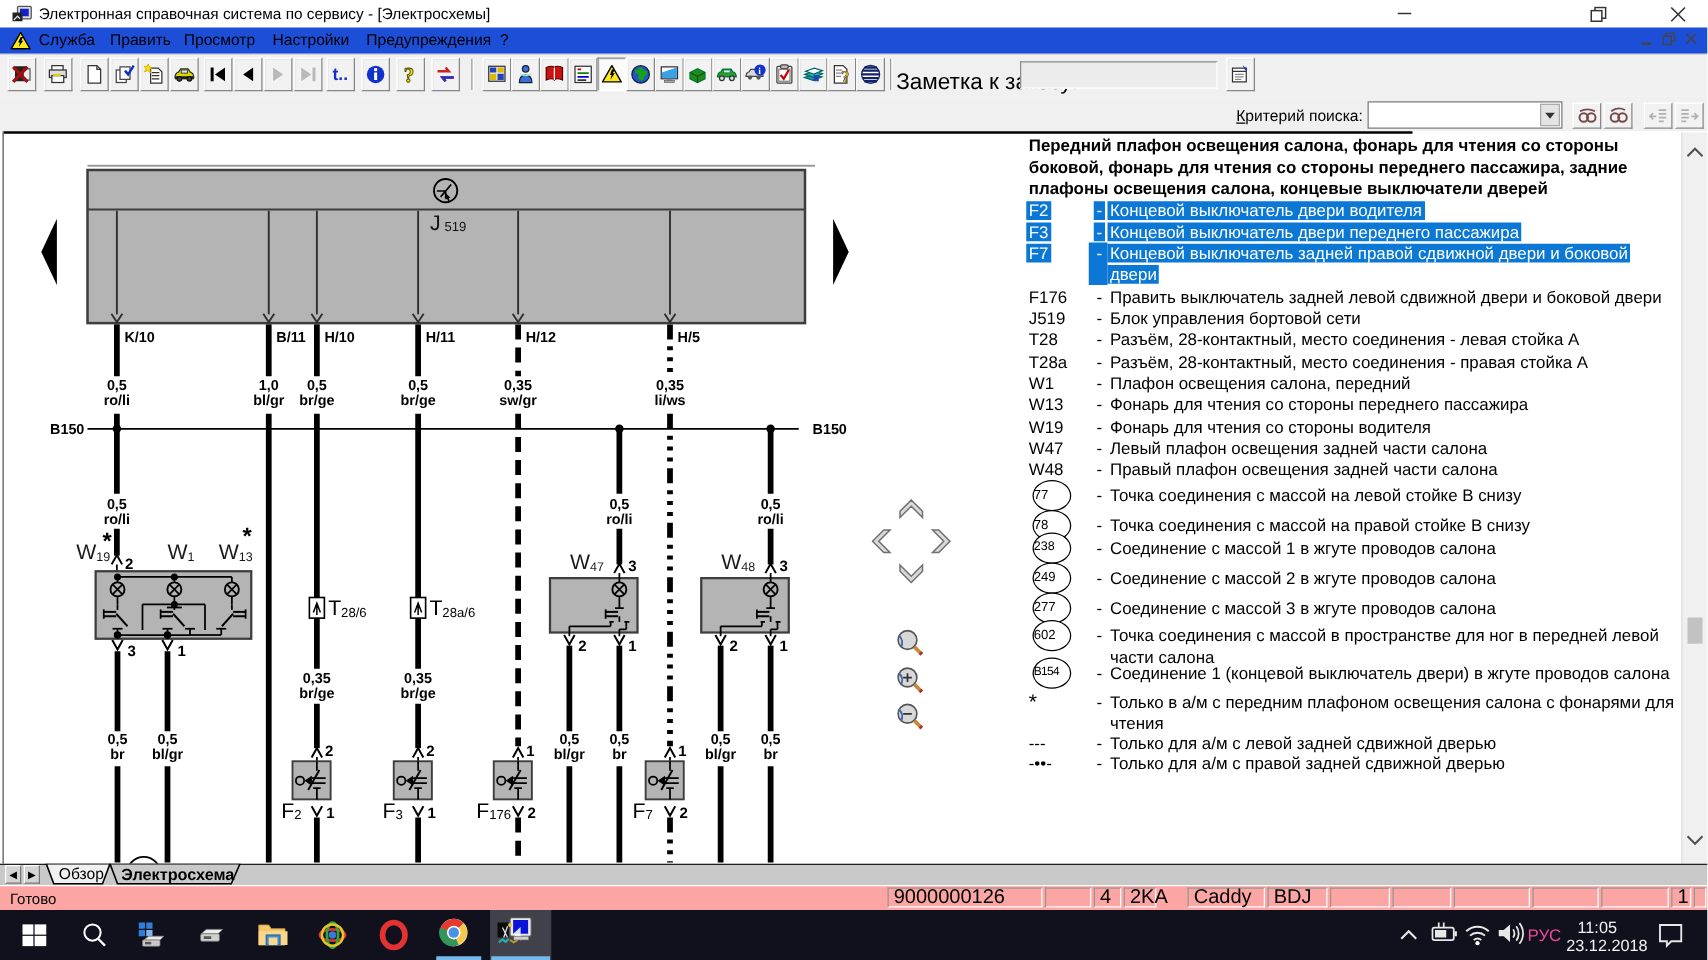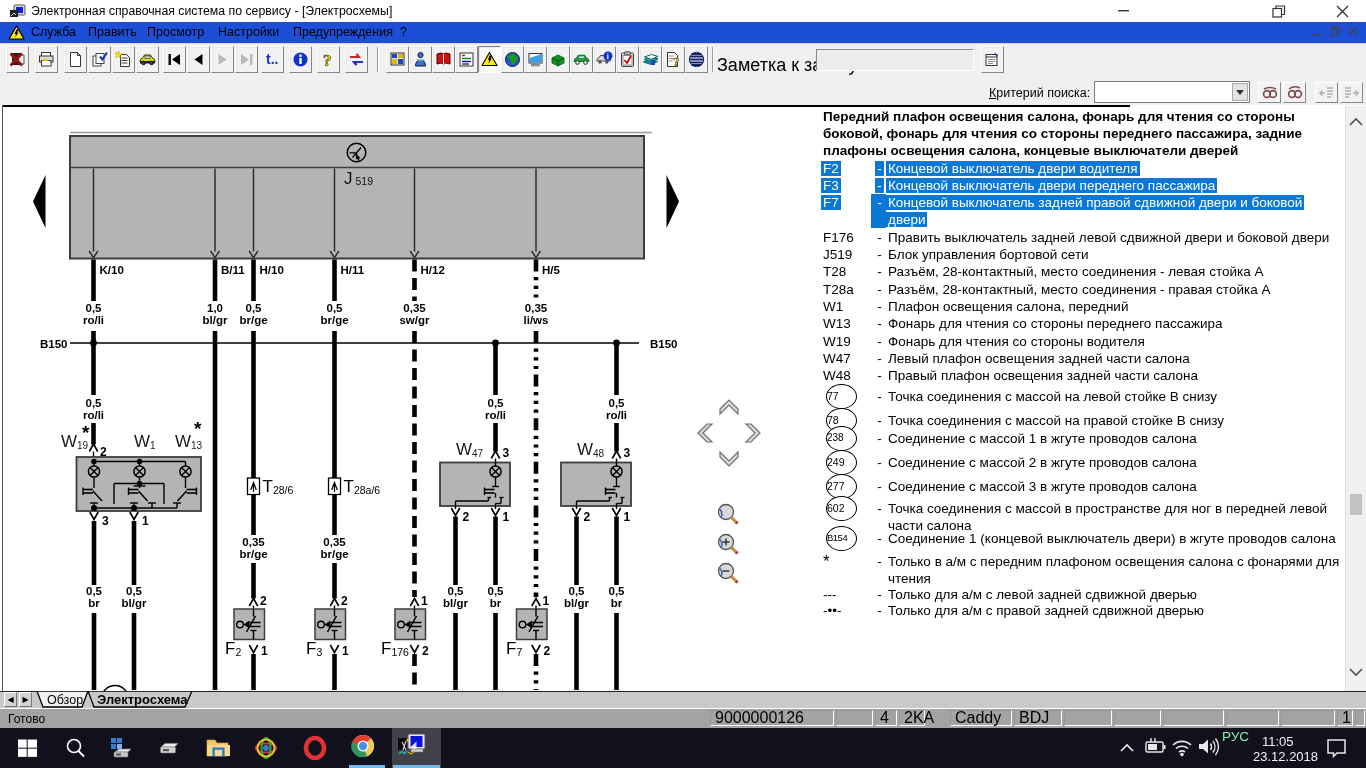--- a/index.html
+++ b/index.html
@@ -20,21 +20,21 @@
 .lr{position:absolute;left:823px;white-space:nowrap;font-size:13.5px;line-height:17px;height:17px;color:#000}
 .lr .l{position:absolute;left:0;top:0}
 .lr .d{position:absolute;left:48px;top:0;width:17px;text-align:center}
 .lr .t{position:absolute;left:65px;top:0}
 .hl{background:#0a78d4;color:#fff;padding:0 2px;margin:0 -2px}
 .circ{position:absolute;left:826px;width:31px;height:25px;border:1.6px solid #000;border-radius:50%;font-size:10.5px;text-align:left;line-height:22px;background:#fff}
 #vscroll{position:absolute;left:1345px;top:106px;width:21px;height:585px;background:#f0f0f0;border-left:1px solid #dedede}
 #vthumb{position:absolute;left:1350px;top:494px;width:12px;height:21px;background:#c2c2c2}
 #tabbar{position:absolute;left:0;top:691px;width:1366px;height:17px;background:#c9c9c9;border-top:1px solid #222}
 .tabbtn{position:absolute;top:692px;width:13px;height:15px;background:#d4d4d4;border:1px solid;border-color:#fff #777 #777 #fff;font-size:8px;text-align:center;line-height:14px;color:#000}
-#statusbar{position:absolute;left:0;top:708px;width:1366px;height:20px;background:#a3a3a3;font-size:12px;border-top:1px solid #fff}
+#statusbar{position:absolute;left:0;top:708px;width:1366px;height:20px;background:#fca5a5;font-size:12px;border-top:1px solid #fff}
 .sc{position:absolute;top:710px;height:16px;border:1px solid;border-color:#9a968c #fff #fff #9a968c;padding:0 4px;line-height:14px;color:#000}
 #taskbar{position:absolute;left:0;top:728px;width:1366px;height:40px;background:#11111d;color:#fff}
 .tbi{position:absolute;top:0;height:40px}
 </style></head>
 <body>
 <div id="titlebar">
   <svg class="abs" style="left:9px;top:3px" width="18" height="16">
       <rect x="5" y="2" width="11" height="10" rx="1" fill="#d9d9d9" stroke="#555"></rect>
       <rect x="7" y="4" width="7" height="6" fill="#1122cc"></rect>
       <rect x="1" y="7" width="8" height="7" fill="#222"></rect>
@@ -880,19 +880,19 @@
       <path d="M8 10 v4 M12 10 v4" stroke="#e8e8e8" stroke-width="1.4"></path>
     </svg>
 <svg class="tbi" style="left:1170px" width="25" height="40" viewBox="0 0 25 40">
       <path d="M3 17 a13 13 0 0 1 18 0 M6 20.5 a9 9 0 0 1 12 0 M9 24 a5 5 0 0 1 6 0" fill="none" stroke="#e8e8e8" stroke-width="1.6"></path>
       <circle cx="12" cy="26.5" r="1.7" fill="#fff"></circle>
     </svg>
 <svg class="tbi" style="left:1196px" width="25" height="40" viewBox="0 0 25 40">
       <path d="M3 16 h4 l5-4.5 v14 L7 21 H3 Z" fill="#e8e8e8"></path>
       <path d="M14.5 15.5 a6 6 0 0 1 0 6.5 M17 13 a9.5 9.5 0 0 1 0 11.5 M19.5 10.5 a13 13 0 0 1 0 16.5" fill="none" stroke="#e8e8e8" stroke-width="1.4"></path>
     </svg>
-<span class="abs" style="left:1222px;top:1px;font-size:13.5px;color:#86efac">РУС</span>
+<span class="abs" style="left:1222px;top:13px;font-size:13.5px;color:#ec4899">РУС</span>
 <span class="abs" style="left:1262px;top:6px;font-size:13px;color:#f2f2f2">11:05</span>
 <span class="abs" style="left:1253px;top:21px;font-size:13px;color:#f2f2f2">23.12.2018</span>
 <svg class="tbi" style="left:1324px" width="26" height="40" viewBox="0 0 26 40">
       <path d="M4 12 h17 v13 h-8 l-3.5 3.5 v-3.5 H4 Z" fill="none" stroke="#e8e8e8" stroke-width="1.5"></path>
     </svg>
   </div>
 
 </body></html>

